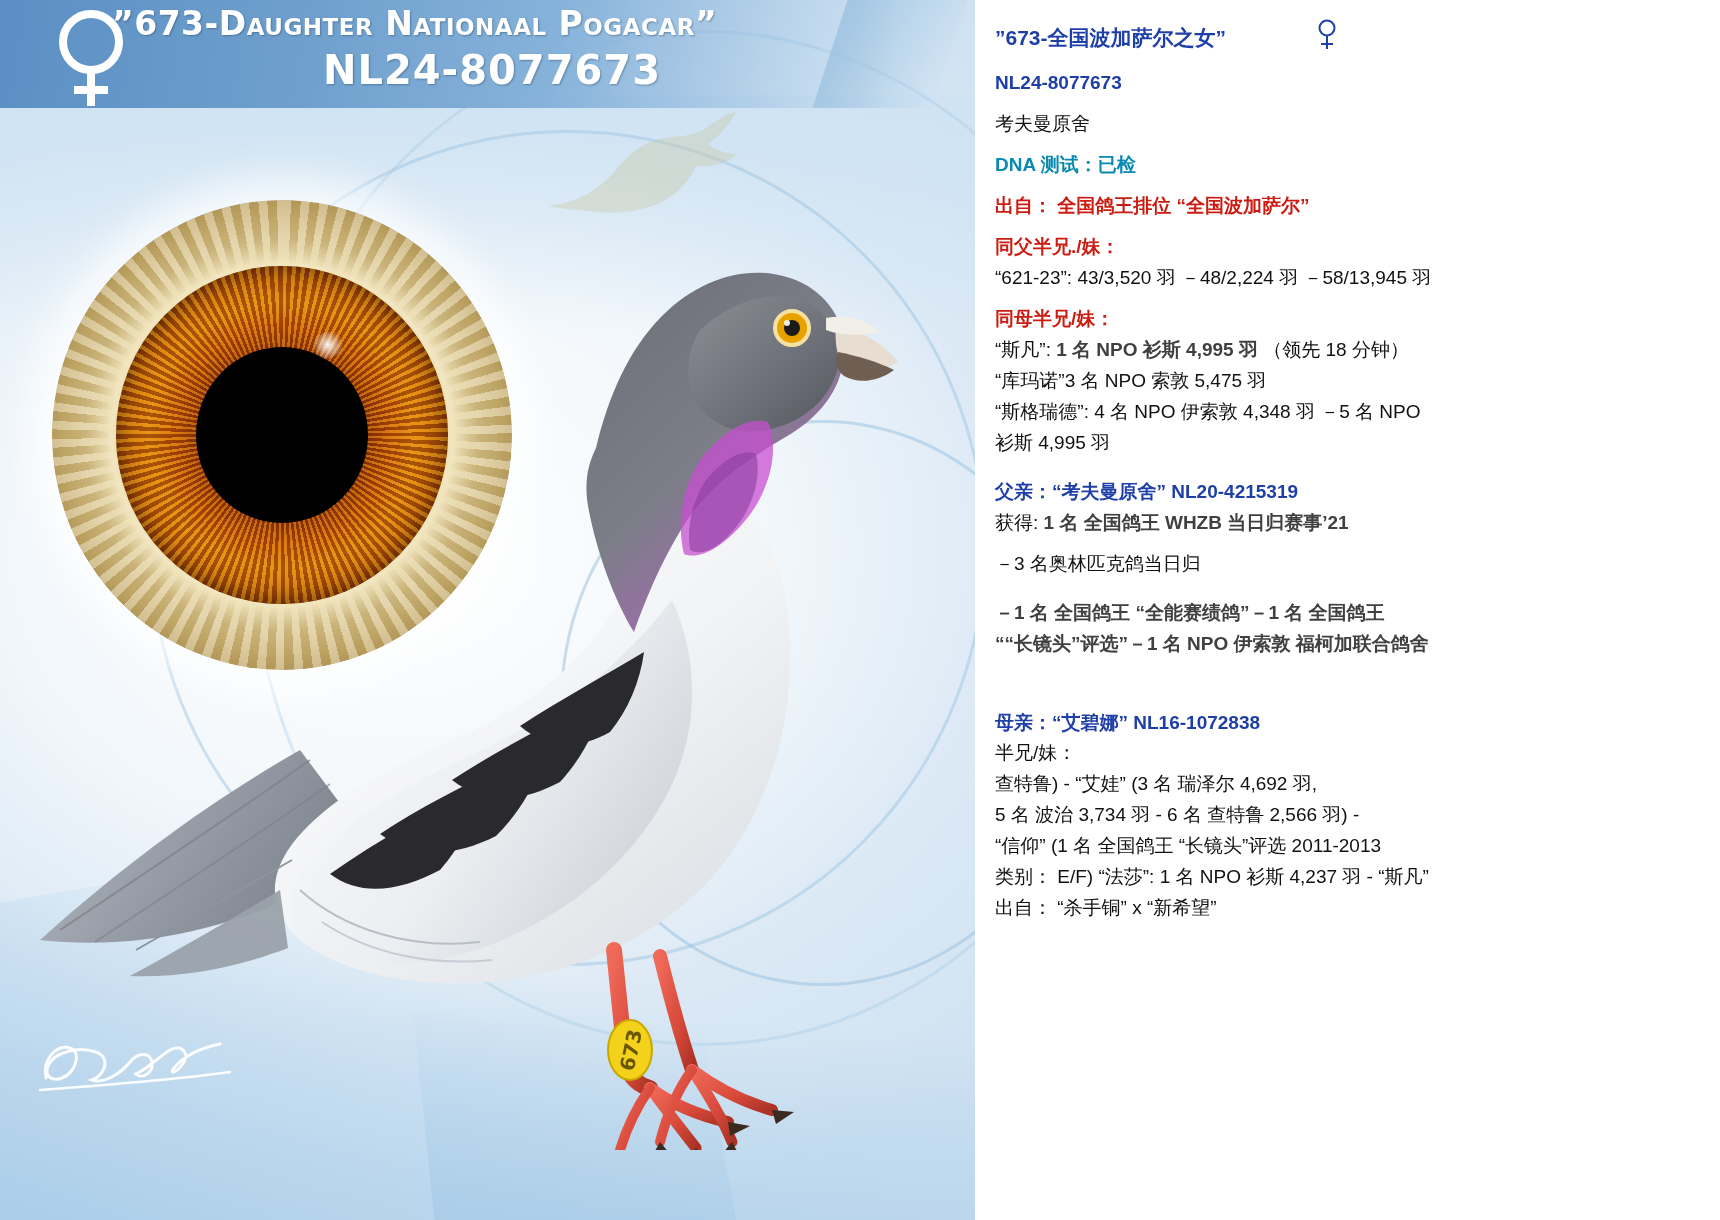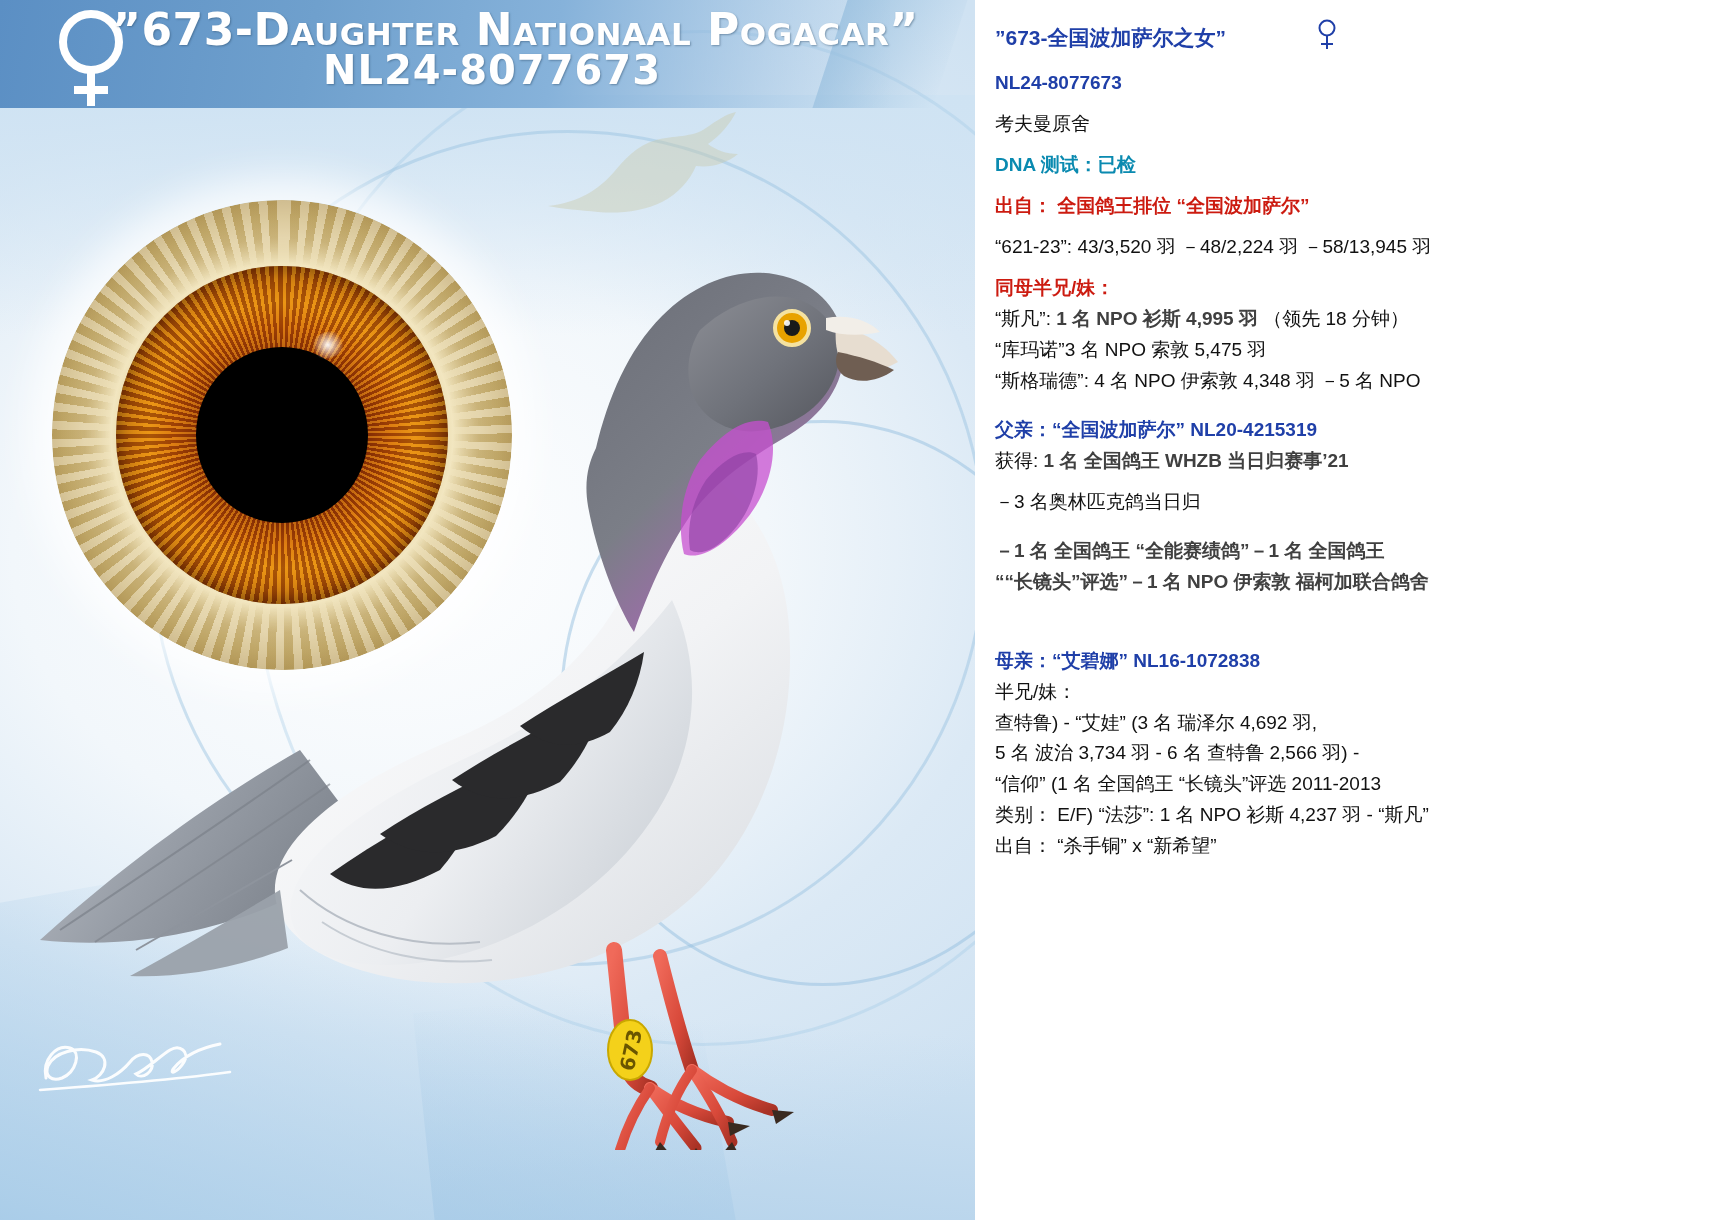--- a/index.html
+++ b/index.html
@@ -84,21 +84,21 @@
     transform: skewX(-18deg);
   }
   .title-main {
     position: absolute;
     left: 112px;
     top: 4px;
     width: 760px;
     text-align: left;
     font-family: "DejaVu Sans", sans-serif;
     font-weight: bold;
-    font-size: 44px;
+    font-size: 33px;
     letter-spacing: .5px;
     color: #ffffff;
     text-shadow: 1px 1px 2px rgba(40,70,100,.45);
     font-variant: small-caps;
     white-space: nowrap;
   }
   .title-sub {
     position: absolute;
     left: 112px;
     top: 47px;
@@ -421,42 +421,46 @@
     <div class="sp-sm"></div>
     <p class="line cyan">DNA 测试：已检</p>
 
     <div class="sp-sm"></div>
     <p class="line">
       <span class="red">出自：</span>
       <span class="red">全国鸽王排位 “全国波加萨尔”</span>
     </p>
 
     <div class="sp-sm"></div>
+    <p class="line red">同父半兄./妹：</p>
     <p class="line">
       <span class="black-b">“621-23”:</span><span> 43/3,520 羽 －48/2,224 羽 －58/13,945 羽</span>
     </p>
 
     <div class="sp-sm"></div>
     <p class="line red">同母半兄/妹：</p>
 
     <p class="line">
       <span class="black-b">“斯凡”:</span>
       <span class="teal">1 名 NPO 衫斯 4,995 羽</span>
       <span>（领先 18 分钟）</span>
     </p>
     <p class="line">
       <span class="black-b">“库玛诺”</span><span>3 名 NPO 索敦 5,475 羽</span>
     </p>
     <p class="line">
       <span class="black-b">“斯格瑞德”:</span><span> 4 名 NPO 伊索敦 4,348 羽 －5 名 NPO</span>
     </p>
+    <p class="line">
+      <span>衫斯 4,995 羽</span>
+    </p>
 
     <div class="sp-md"></div>
     <p class="line">
-      <span class="blue">父亲：</span><span class="blue">“全国波加萨尔”</span>
+      <span class="blue">父亲：</span><span class="blue">“考夫曼原舍”</span>
       <span class="blue">NL20-4215319</span>
     </p>
     <p class="line">
       <span class="black-b">获得:</span><span class="teal"> 1 名 全国鸽王 WHZB 当日归赛事’21</span>
     </p>
 
     <div class="sp-sm"></div>
     <p class="line">
       <span>－3 名奥林匹克鸽当日归</span>
     </p>

